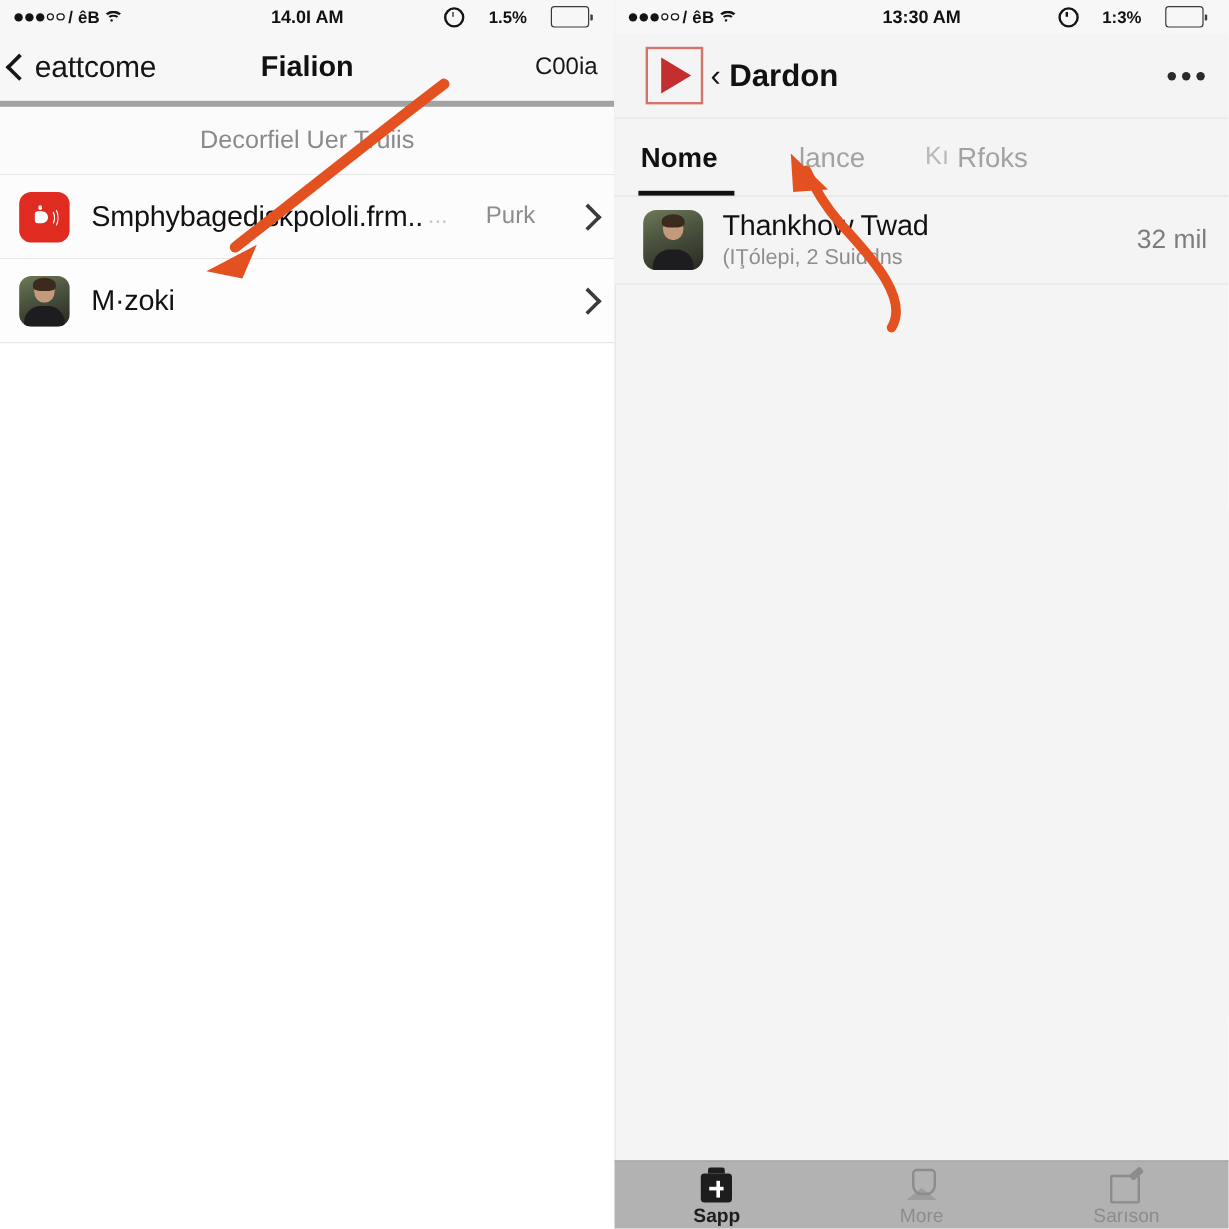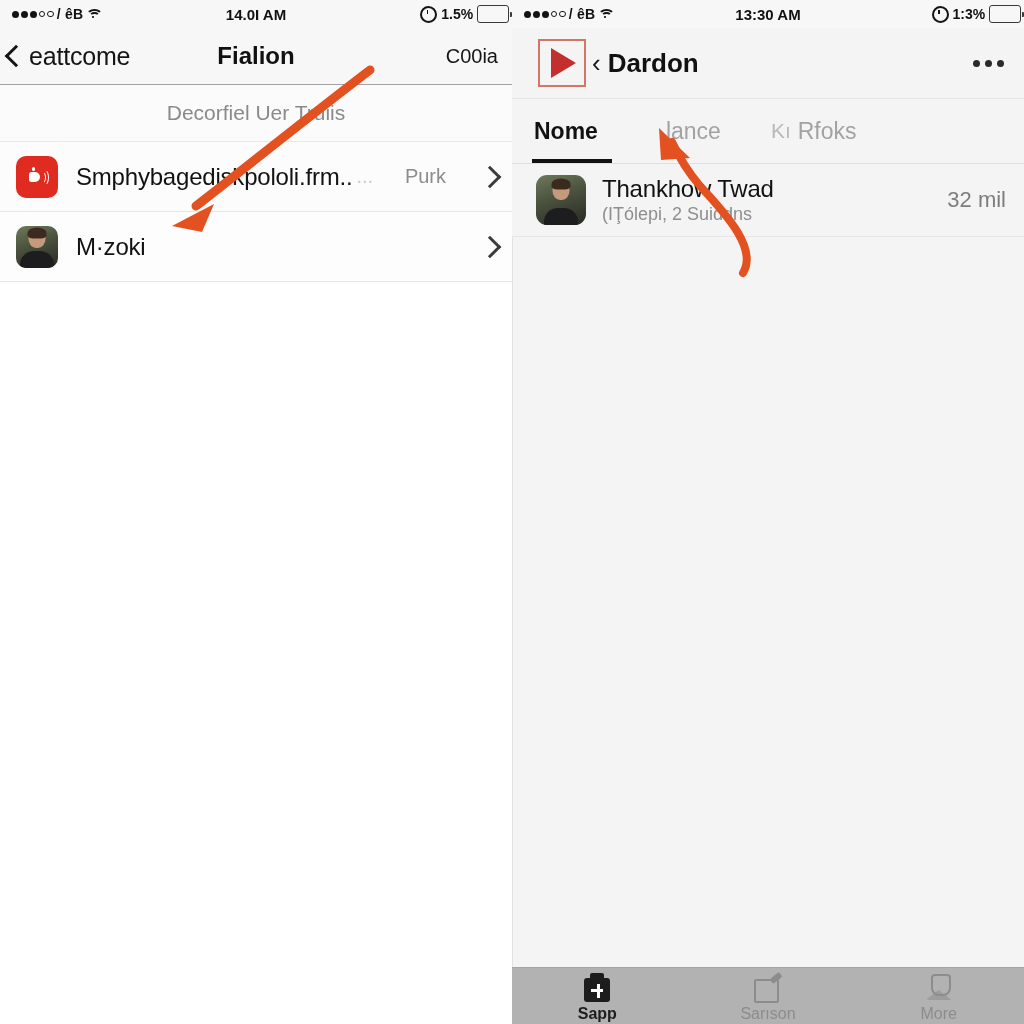--- a/index.html
+++ b/index.html
@@ -22,21 +22,21 @@
 
   
   .statusbar {
     position: relative; height: 28px; width: 100%;
     display: flex; align-items: center;
     font-size: 15px; font-weight: bold; color: #111;
     background: #f7f7f7;
   }
   .sb-left  { position:absolute; left: 12px; display:flex; align-items:center; gap:3px;}
   .sb-mid   { position:absolute; left:0; right:0; text-align:center; font-size:15px; font-weight:bold;}
-  .sb-right { position:absolute; right: 0; display:flex; align-items:center; gap:4px;}
+  .sb-right { position:absolute; right: 18px; display:flex; align-items:center; gap:20px;}
   .dots { display:inline-flex; gap:2px; align-items:center; }
   .dot  { width:7px; height:7px; border-radius:50%; background:#141414; display:inline-block;}
   .dot.hollow { background:#fff; border:1.3px solid #141414; width:4.4px;height:4.4px;}
   .carrier { font-size:14px; font-weight:bold; letter-spacing:.2px;}
   .wifi { display:inline-block; width:17px;height:13px; position:relative;}
   .wifi i{ position:absolute; border:2px solid #141414; border-bottom-color:transparent;
            border-left-color:transparent; border-right-color:transparent; border-radius:50% 50% 0 0;}
   .wifi i:nth-child(1){ left:0; top:1px; width:13px;height:10px;}
   .wifi i:nth-child(2){ left:3.2px; top:4px; width:6.6px;height:6px;}
   .wifi i:nth-child(3){ left:6px; top:8.5px; width:1.5px;height:1.5px;
@@ -45,21 +45,21 @@
   .alarm:after{content:"";position:absolute;left:4.5px;top:2px;width:1.6px;height:4.5px;background:#141414;}
   .batt { display:inline-flex; align-items:center; }
   .batt-body { width:27px;height:13px;border:1.6px solid #3a3a3a;border-radius:3px;padding:1.4px; }
   .batt-fill { height:100%; background:#141414; border-radius:1px; }
   .batt-cap { width:2px;height:5px;background:#3a3a3a;border-radius:0 1px 1px 0;margin-left:1px;}
   .pct { font-size:14px;font-weight:bold;}
 
   
   #left-navbar {
     position: relative; height: 56px; background:#f7f7f7;
-    border-bottom: 1px solid #a3a3a3;
+    border-bottom: 5px solid #a3a3a3;
     display:flex; align-items:center;
   }
   .nav-back { position:absolute; left:8px; display:flex; align-items:center; gap:2px; }
   .chev-back {
     width:13px;height:13px;border-left:3.4px solid #151515;border-bottom:3.4px solid #151515;
     transform: rotate(45deg); margin-right:3px;
   }
   .nav-back-label{ font-size:25px; color:#151515; letter-spacing:-.2px;}
   .nav-title{ position:absolute; left:0;right:0;text-align:center;font-size:24px;font-weight:bold;color:#111;}
   .nav-right{ position:absolute; right:14px; font-size:20px; color:#161616;}
@@ -329,32 +329,32 @@
       <div class="bt active">
         <span class="ico-case">
           <span class="lid"></span>
             <span class="box"></span>
             <span class="plus-h"></span>
             <span class="plus-v"></span>
         </span>
         <span class="bt-label">Sapp</span>
       </div>
       <div class="bt idle">
+        <span class="ico-shield">
+          <span class="sh"></span>
+            <span class="base"></span>
+        </span>
+        <span class="bt-label">More</span>
+      </div>
+      <div class="bt idle">
         <span class="ico-note">
           <span class="sheet"></span>
             <span class="pen"></span>
         </span>
         <span class="bt-label">Sarıson</span>
-      </div>
-      <div class="bt idle">
-        <span class="ico-shield">
-          <span class="sh"></span>
-            <span class="base"></span>
-        </span>
-        <span class="bt-label">More</span>
       </div>
     </div>
   </div>
 
   <svg id="arrow-layer" viewBox="0 0 1024 1024">
     <path d="M370,70 C320,108 255,160 196,206" stroke="#e2511f" stroke-width="9" fill="none" stroke-linecap="round"></path>
     <path d="M172,226 L214,204 L202,232 Z" fill="#e2511f"></path>
     <path d="M743,273 C757,250 730,218 700,186 C688,172 678,155 672,142" stroke="#e2511f" stroke-width="8" fill="none" stroke-linecap="round"></path>
     <path d="M659,128 L690,158 L661,160 Z" fill="#e2511f"></path>
   </svg>

